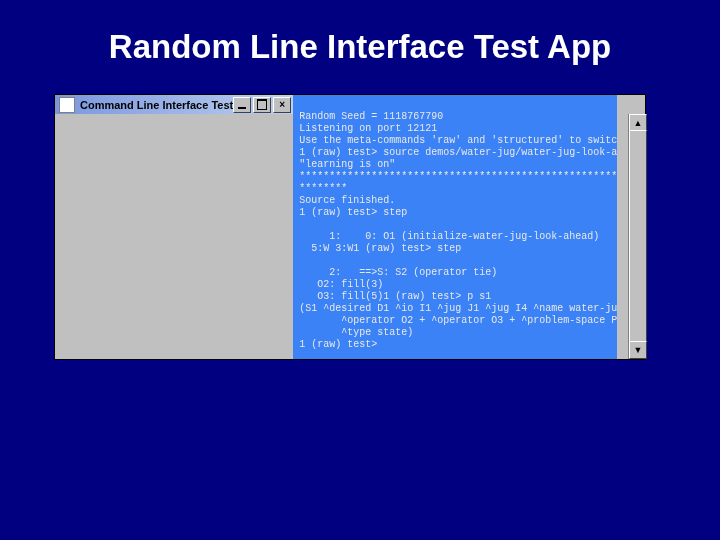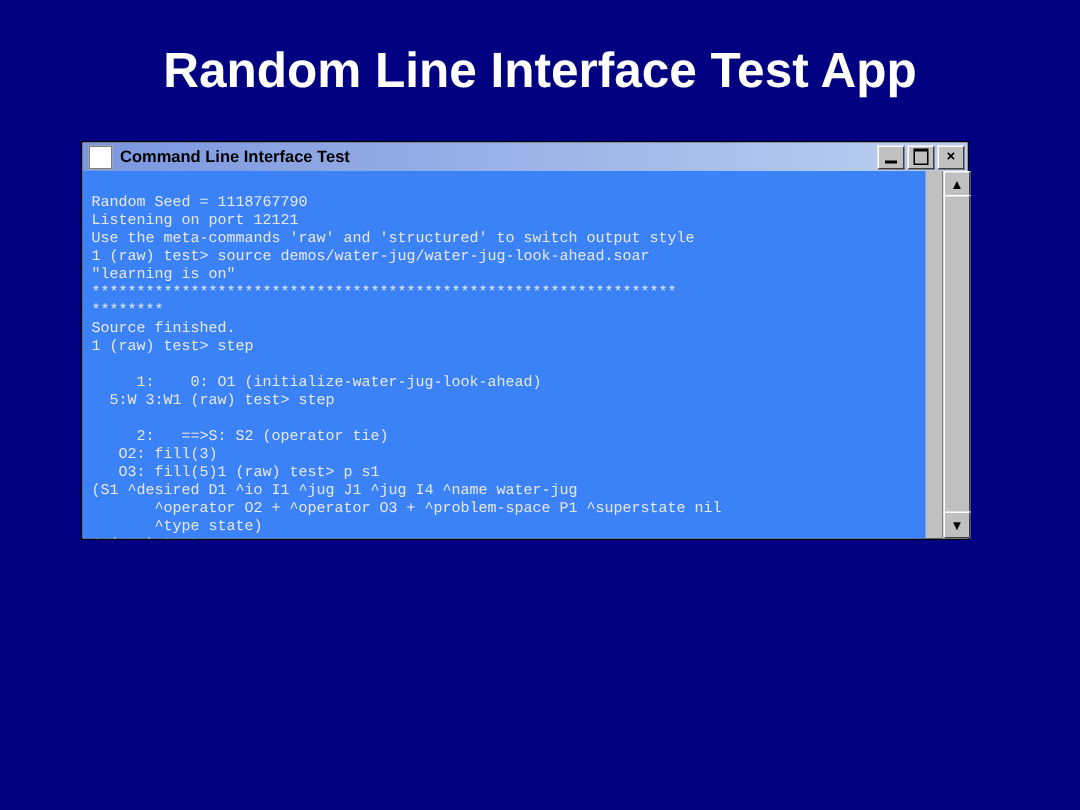--- a/index.html
+++ b/index.html
@@ -36,21 +36,21 @@
   
   .win{
     margin:6px 0 0 14px;
     width:590px;
     height:264px;
     background:#c0c0c0;
     border:1px solid #000;
     box-shadow:none;
     position:relative;
     display:flex;
-    flex-direction:column;
+    flex-direction:row;
   }
   .tbar{
     height:19px;
     background:linear-gradient(to right,#7a96df,#bcd0f0);
     display:flex;
     align-items:center;
     padding:0 2px 0 4px;
     font-size:11px;
     font-weight:bold;
     color:#000;

